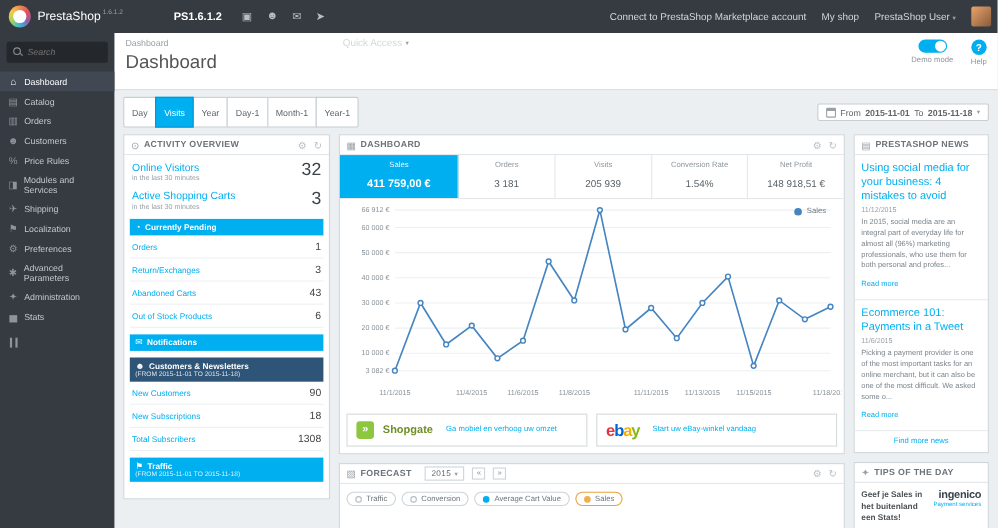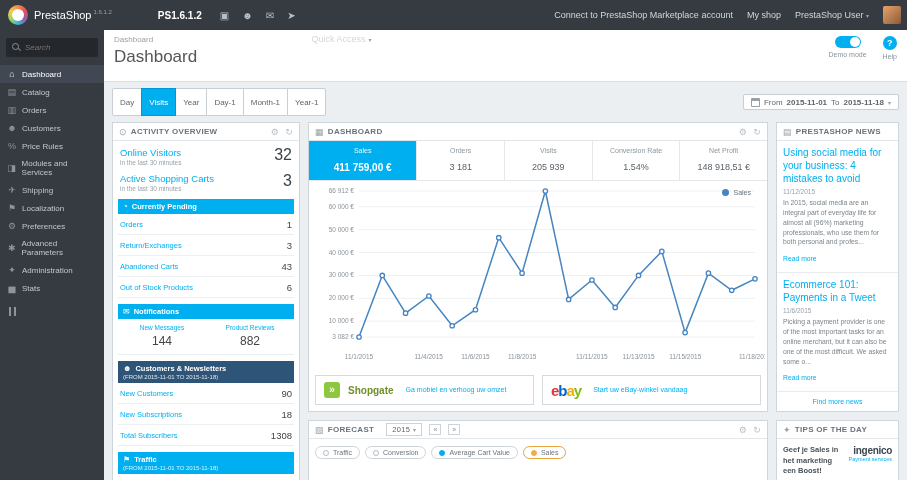--- a/index.html
+++ b/index.html
@@ -300,30 +300,20 @@
             <div class="kv">
               <span class="k">Out of Stock Products</span>
               <span class="v">6</span>
             </div>
           </div>
 
         <div class="sec">
           <span class="sec-icon">✉</span>
           <span>Notifications</span>
         </div>
-        <div class="noti">
-            <div class="cell">
-              <div class="k">New Messages</div>
-              <div class="v">144</div>
-            </div>
-            <div class="cell">
-              <div class="k">Product Reviews</div>
-              <div class="v">882</div>
-            </div>
-          </div>
 
         <div class="sec two navy">
           <span class="sec-line">
               <span class="sec-icon">☻</span>
               <span>Customers &amp; Newsletters</span>
             </span>
           <span class="sec-sub">(FROM 2015-11-01 TO 2015-11-18)</span>
         </div>
         <div class="kv-rows">
             <div class="kv">
@@ -500,21 +490,21 @@
         <div class="find-more">Find more news</div>
       </div>
 
       <div class="panel">
         <div class="panel-head">
           <span class="ph-icon">✦</span>
           <span>TIPS OF THE DAY</span>
         </div>
         <div class="tips-body">
           <div class="tips-top">
-            <div class="tips-head">Geef je Sales in het marketing een Boost!</div>
+            <div class="tips-head">Geef je Sales in het buitenland een Stats!</div>
             <div class="ing">
               <div class="ing1">ingenico</div>
               <div class="ing2">Payment services</div>
             </div>
           </div>
           <div class="tips-text">30 tot 70% van de consumenten in Europa heeft de voorkeur om met een zijn eigen lokale betaalmethode te betalen. Met meer dan 150 betaalmethoden, ondersteunen wij uw groei in uw business en daar buiten. En zelfs beter, u kun de belangrijke betaalmethoden activeren met een...</div>
         </div>
       </div>
     </section>
   </main>

